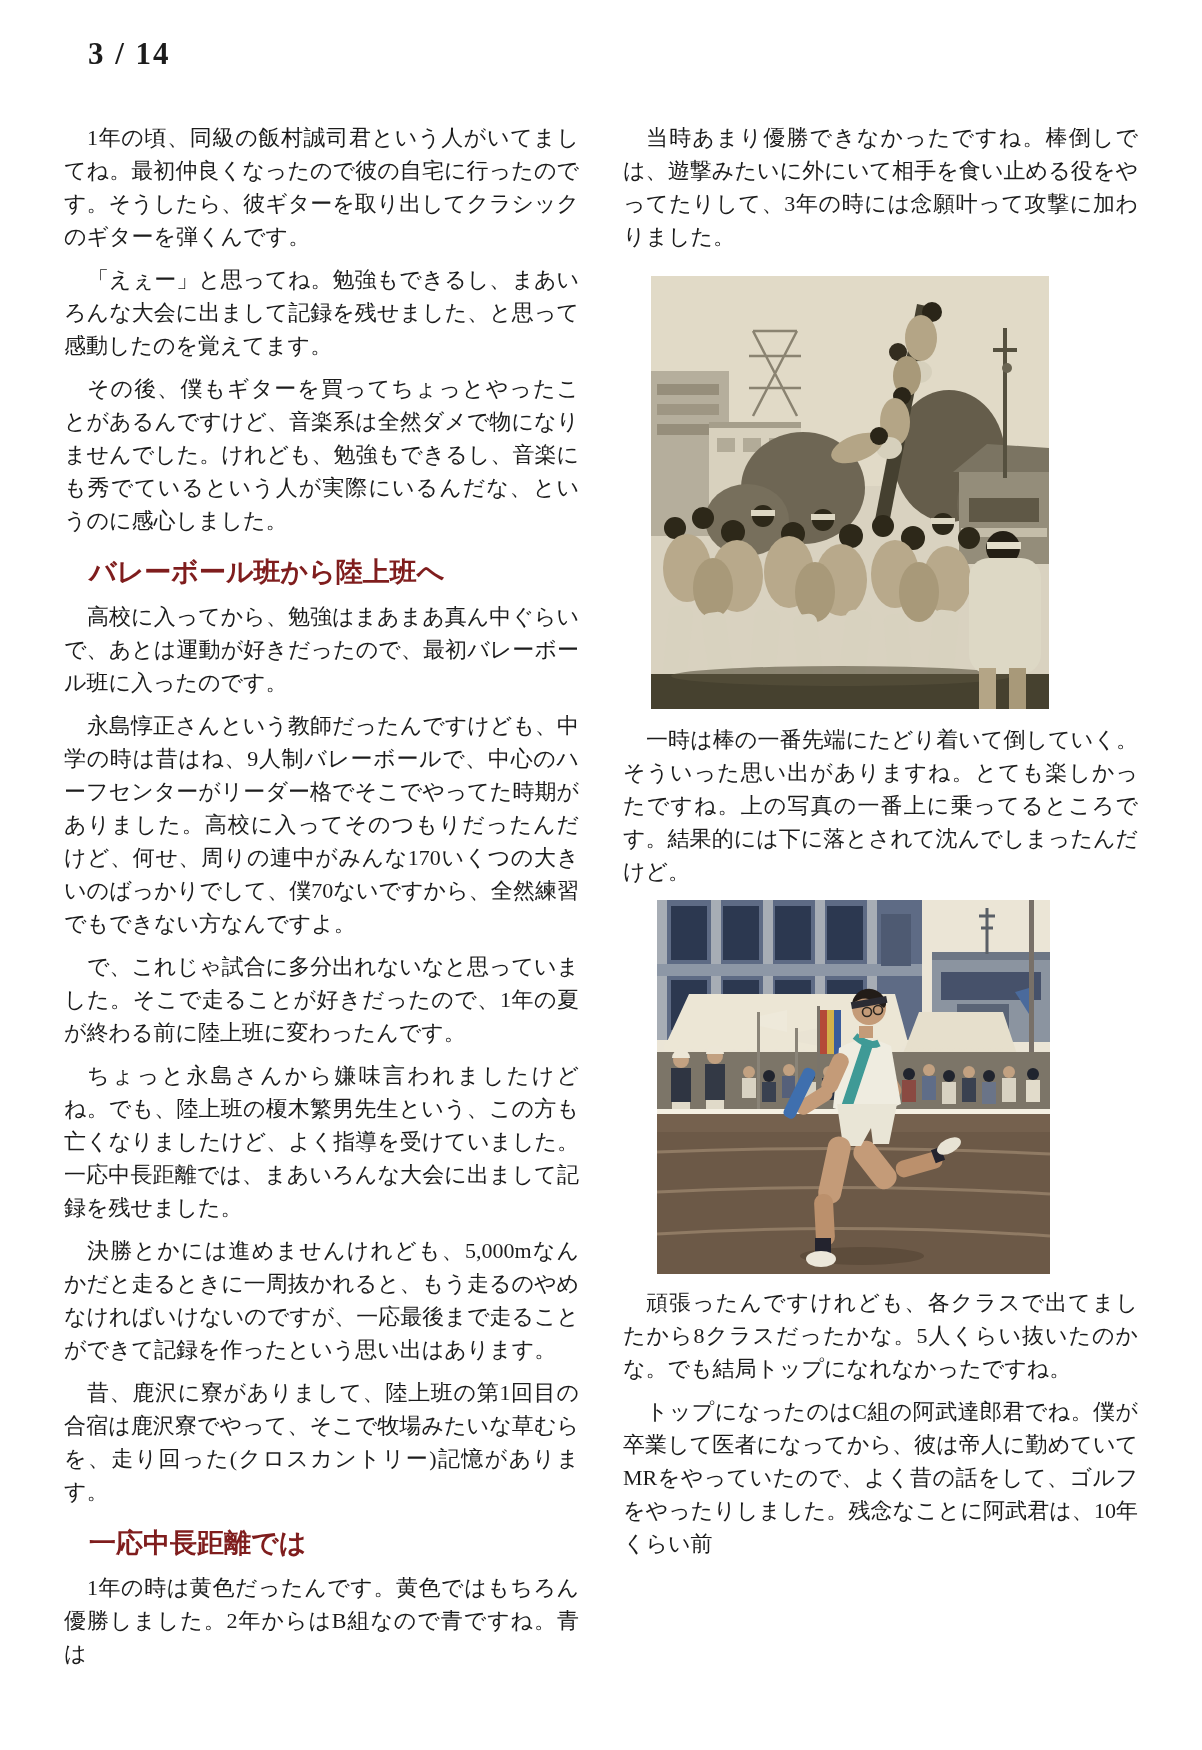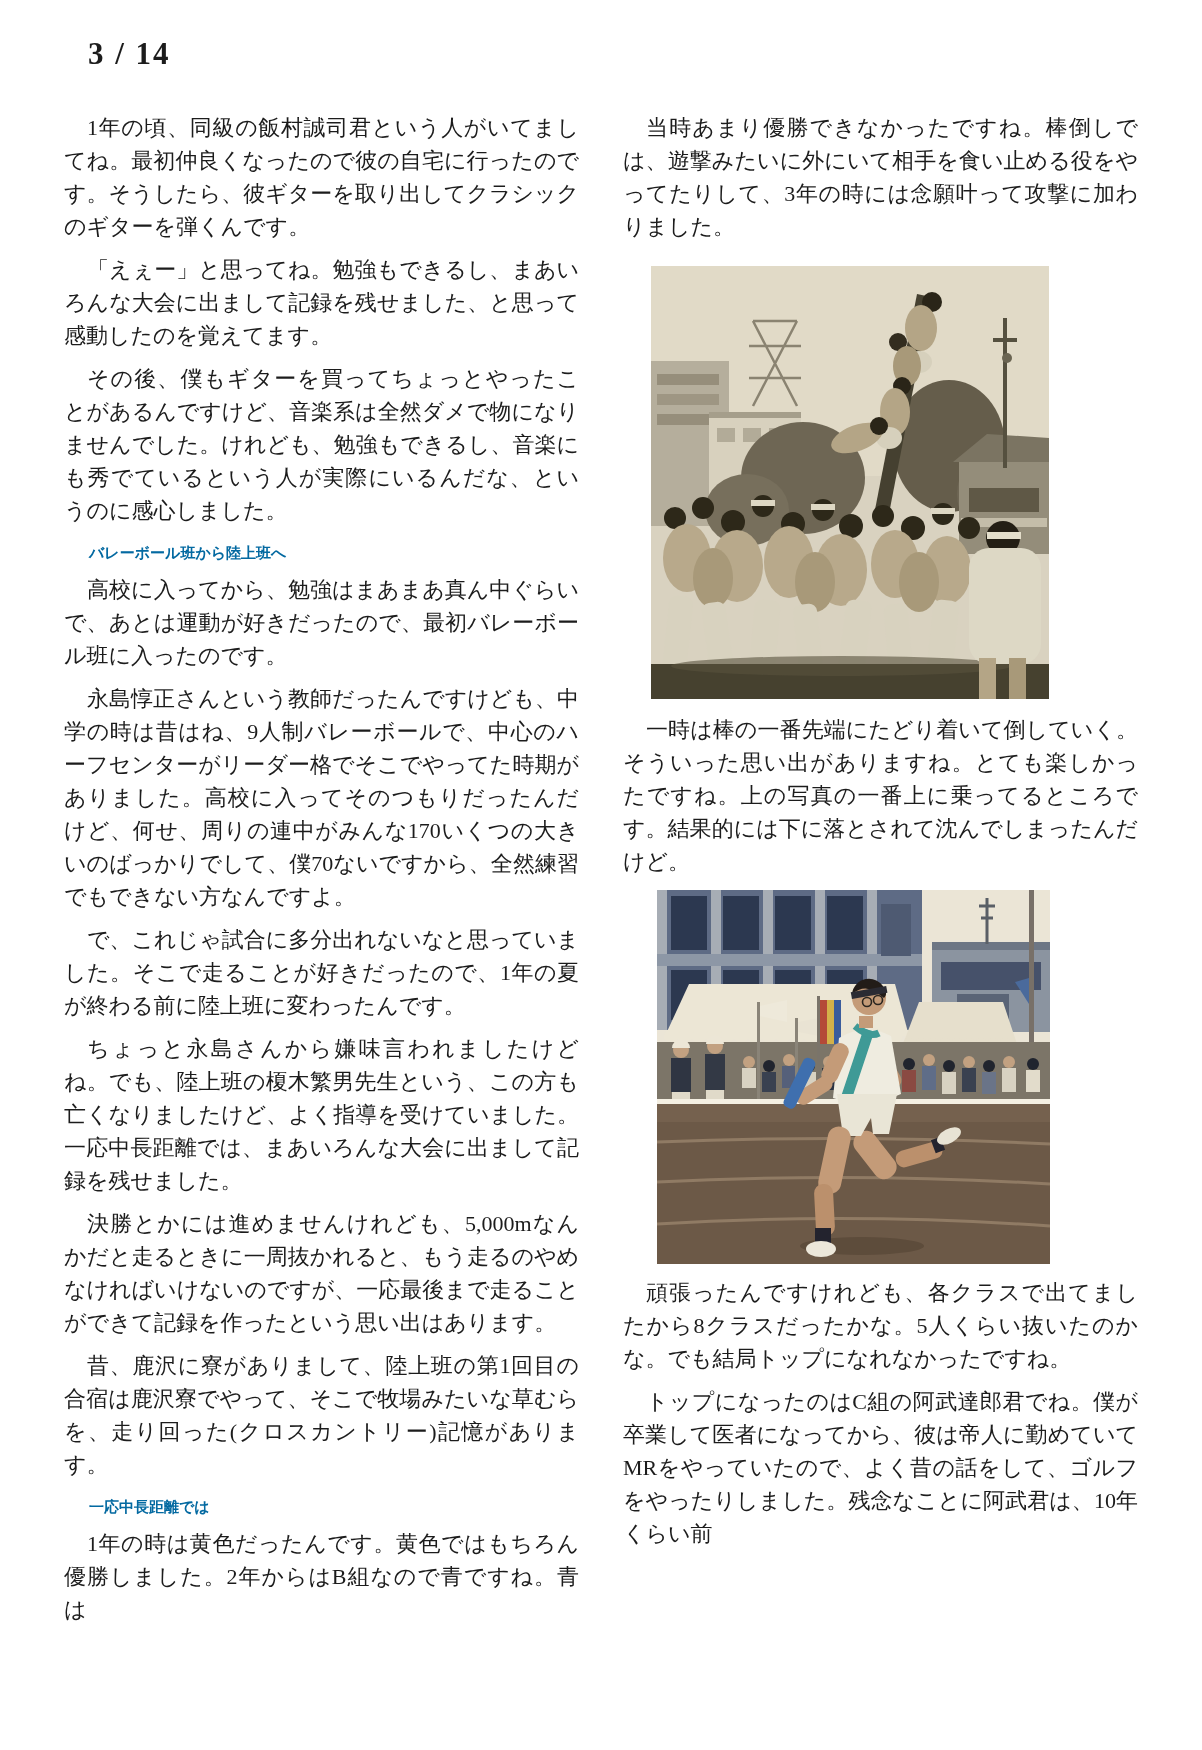--- a/index.html
+++ b/index.html
@@ -20,24 +20,24 @@
     position:absolute;top:110px;left:64px;right:64px;
     display:flex;gap:44px;
   }
   .col{width:515px;flex:0 0 515px;}
   .col p{
     font-size:22px;line-height:33px;
     text-align:justify;
     margin:10px 0 0 0;
     text-indent:23px;
   }
-  .col p:first-child{margin-top:1px;}
+  .col p:first-child{margin-top:11px;}
   .col h3{
     font-family:"Liberation Sans","DejaVu Sans",sans-serif;
-    font-size:15px;font-weight:bold;color:#0369a1;
+    font-size:27px;font-weight:bold;color:#7f1d1d;
     margin:17px 0 3px 0;padding-left:25px;
   }
   figure{margin:0;}
   .photo1{margin:23px 0 14px 28px;width:398px;height:433px;}
   .photo2{margin:12px 0 12px 34px;width:393px;height:374px;}
   figure svg{display:block;width:100%;height:100%;}
 </style>
 </head>
 <body>
 

